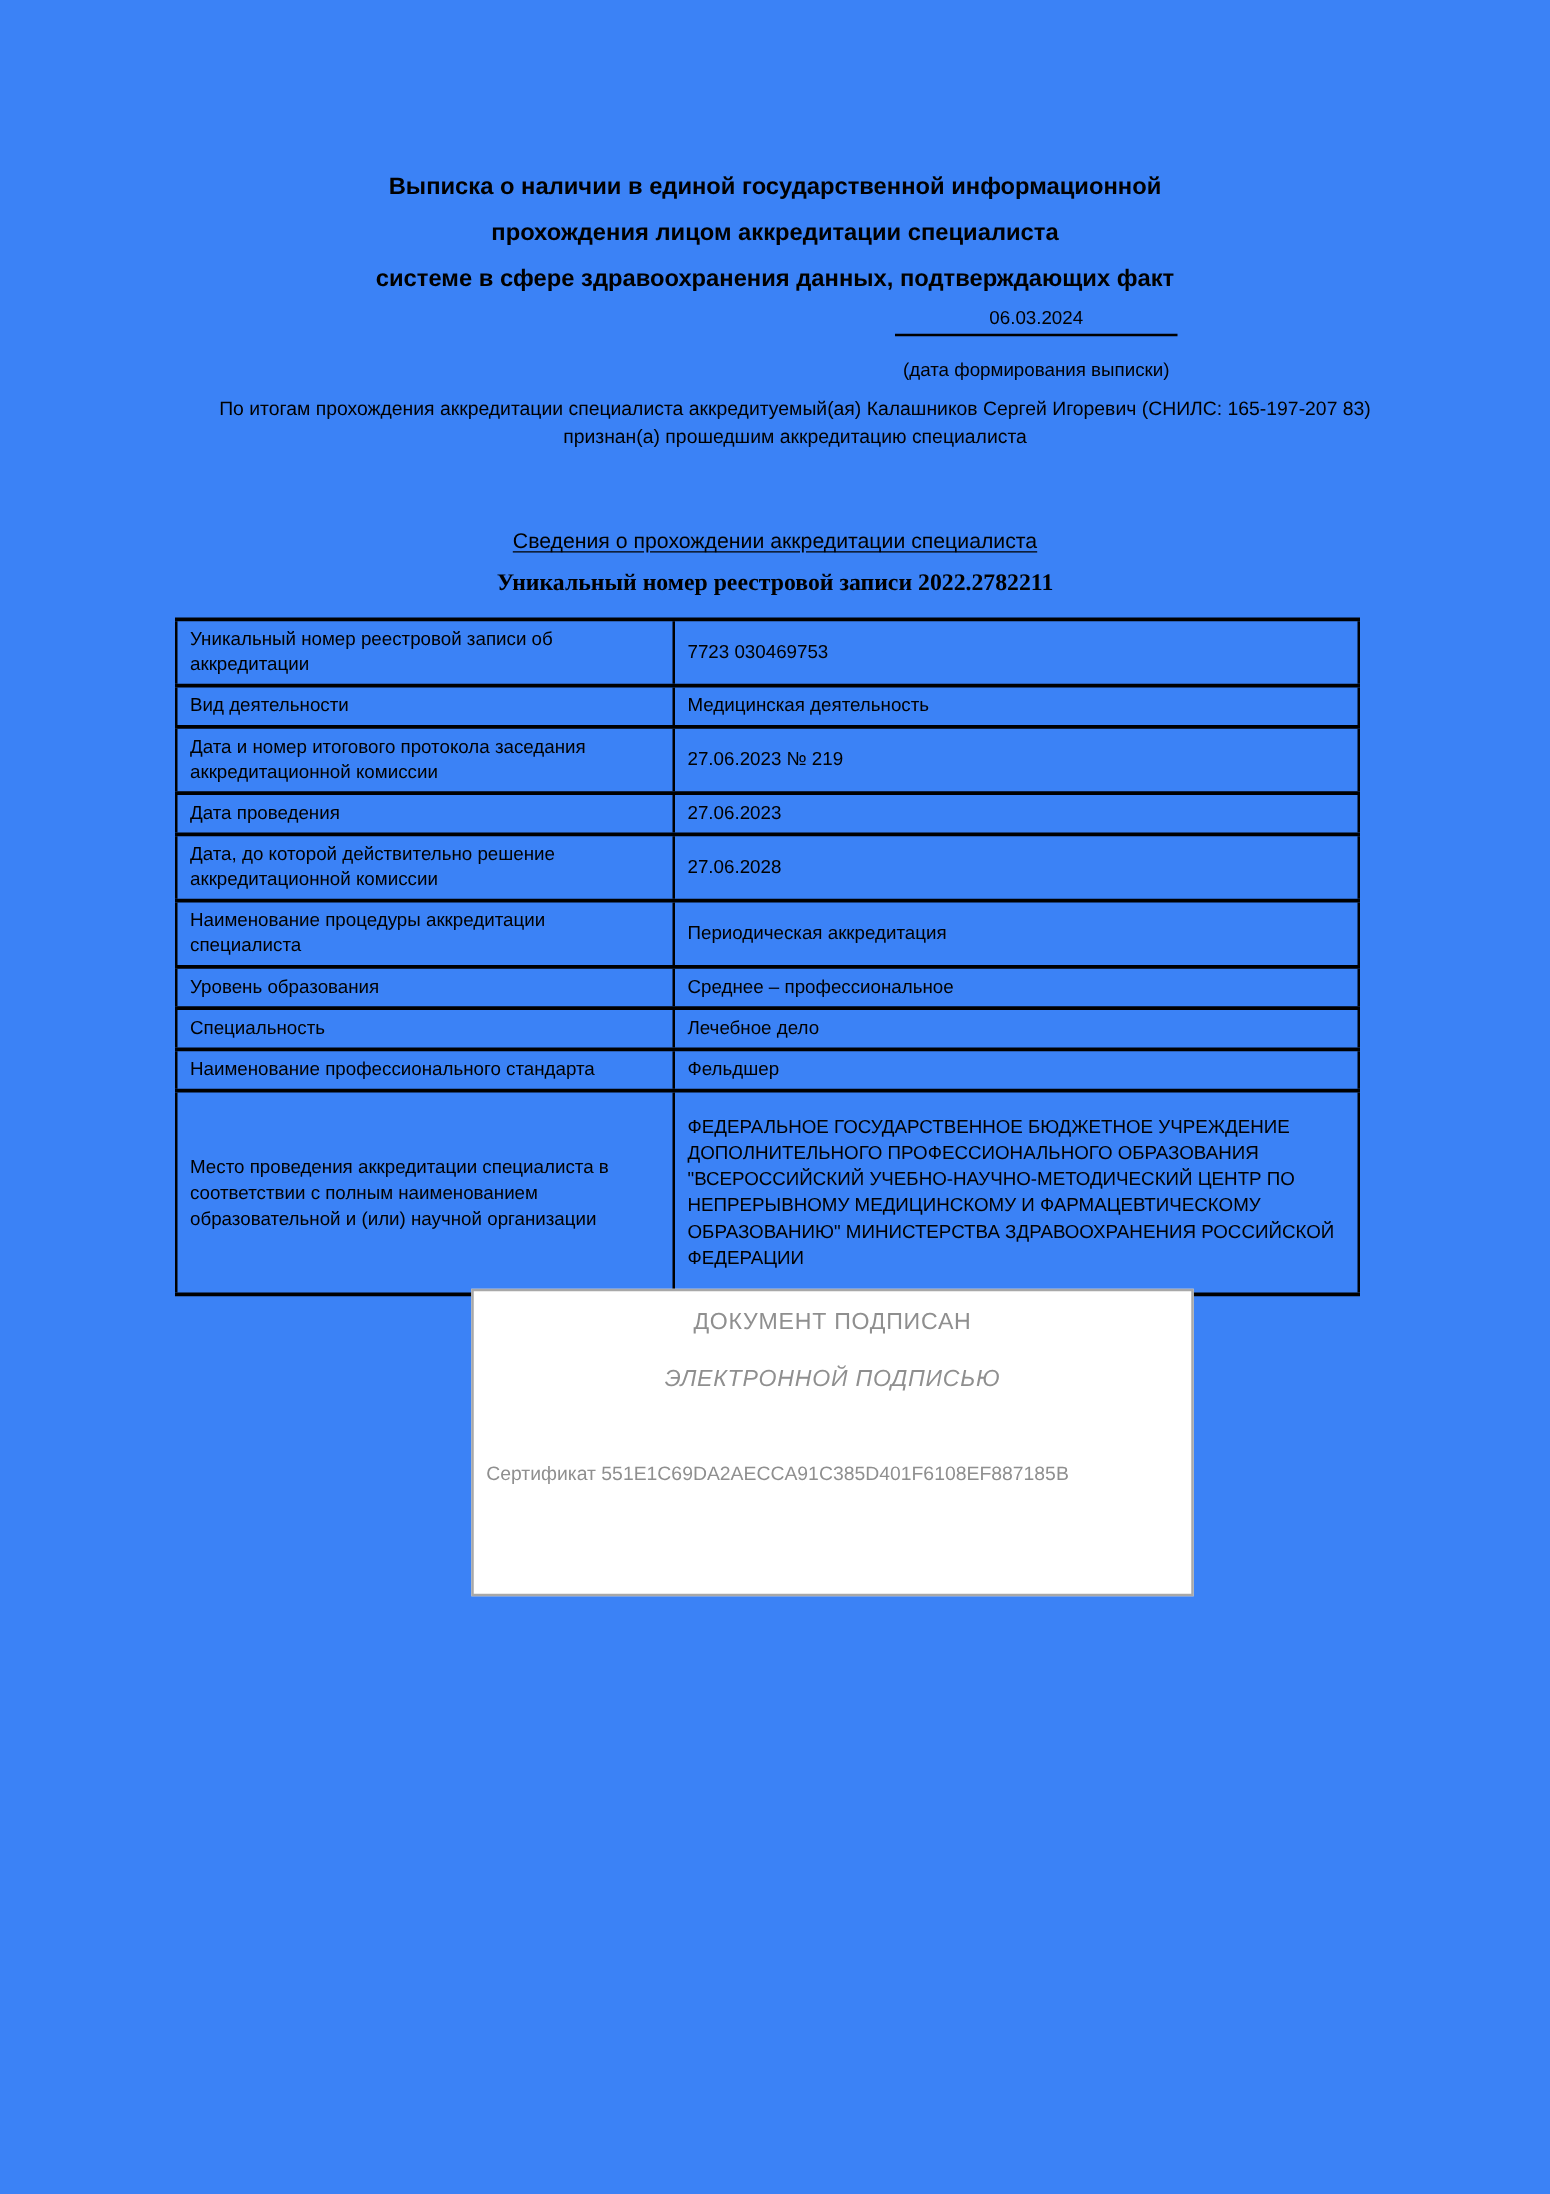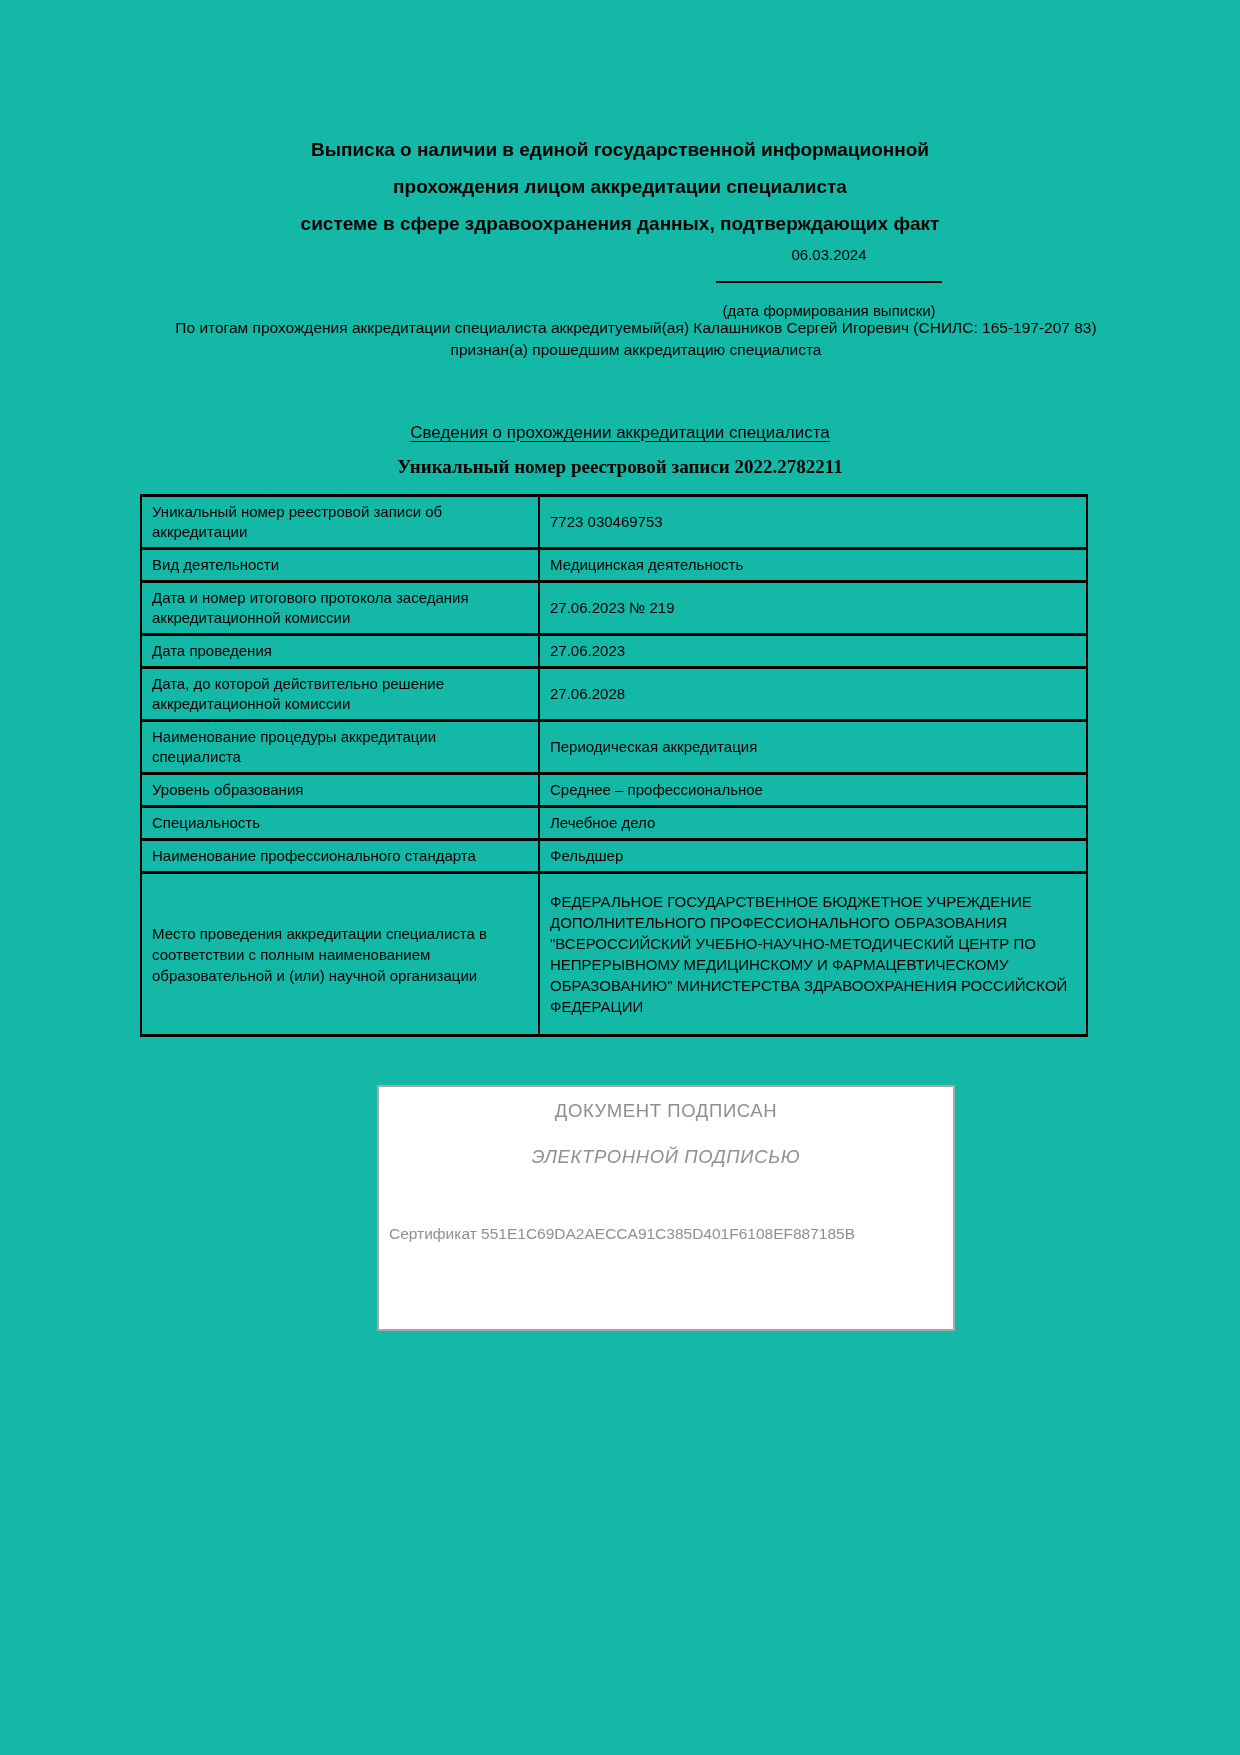--- a/index.html
+++ b/index.html
@@ -1,20 +1,20 @@
 <!DOCTYPE html>
 <html><head>
 <meta charset="utf-8">
 <style>
   html, body { margin: 0; padding: 0; background: #ffffff; }
   .page {
     position: relative;
     width: 1240px;
     height: 1755px;
-    background: #14b8a6;
+    background: #3b82f6;
     font-family: "Liberation Sans", "DejaVu Sans", sans-serif;
     color: #000000;
     overflow: hidden;
   }
 
   .doc-title {
     position: absolute;
     top: 131px;
     left: 0;
     width: 100%;
@@ -28,21 +28,21 @@
     position: absolute;
     top: 245px;
     left: 716px;
     width: 226px;
     text-align: center;
     font-size: 15px;
     line-height: 19px;
   }
   .date-value {
     display: block;
-    padding-bottom: 17px;
+    padding-bottom: 3px;
     border-bottom: 2px solid #000;
   }
   .date-caption { display: block; padding-top: 18px; }
 
   .summary {
     position: absolute;
     top: 317px;
     left: 16px;
     width: 100%;
     text-align: center;
@@ -88,21 +88,21 @@
     padding: 5px 10px;
     vertical-align: middle;
     line-height: 20px;
     word-wrap: break-word;
   }
   table.info td.label-cell { width: 376px; }
   table.info tr.tall-row td { height: 150px; line-height: 21px; }
 
   .sig-box {
     position: absolute;
-    top: 1085px;
+    top: 1031px;
     left: 377px;
     width: 578px;
     height: 246px;
     box-sizing: border-box;
     border: 2px solid #a8a8a8;
     color: #8f8f8f;
     background: #ffffff;
   }
   .sig-head {
     text-align: center;

